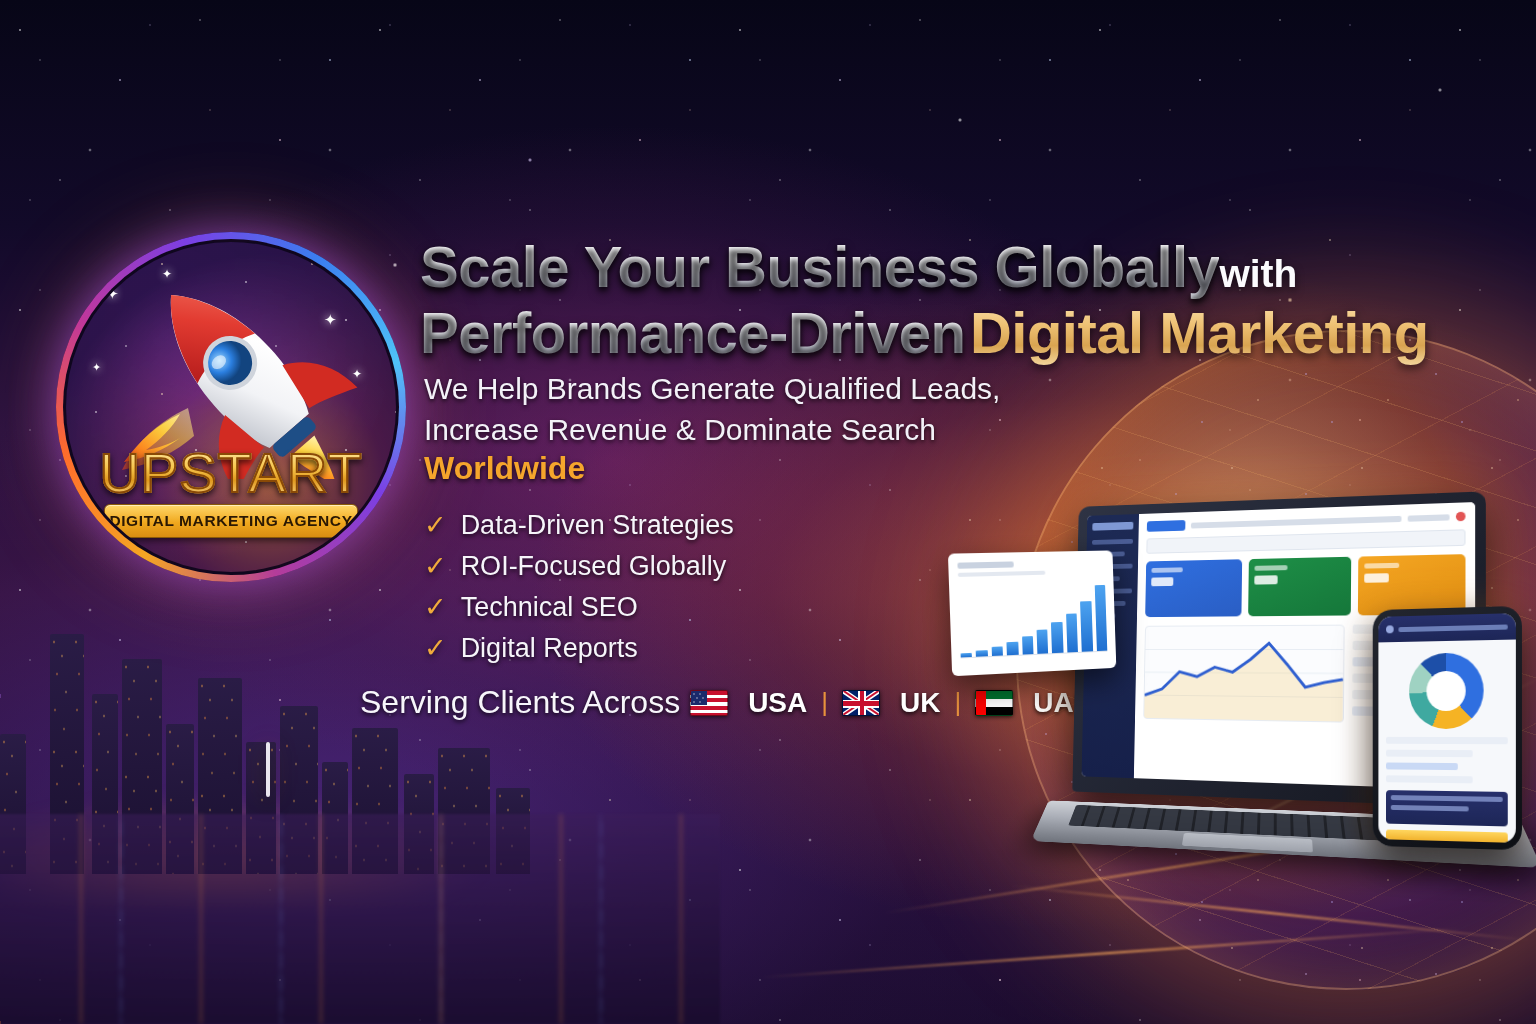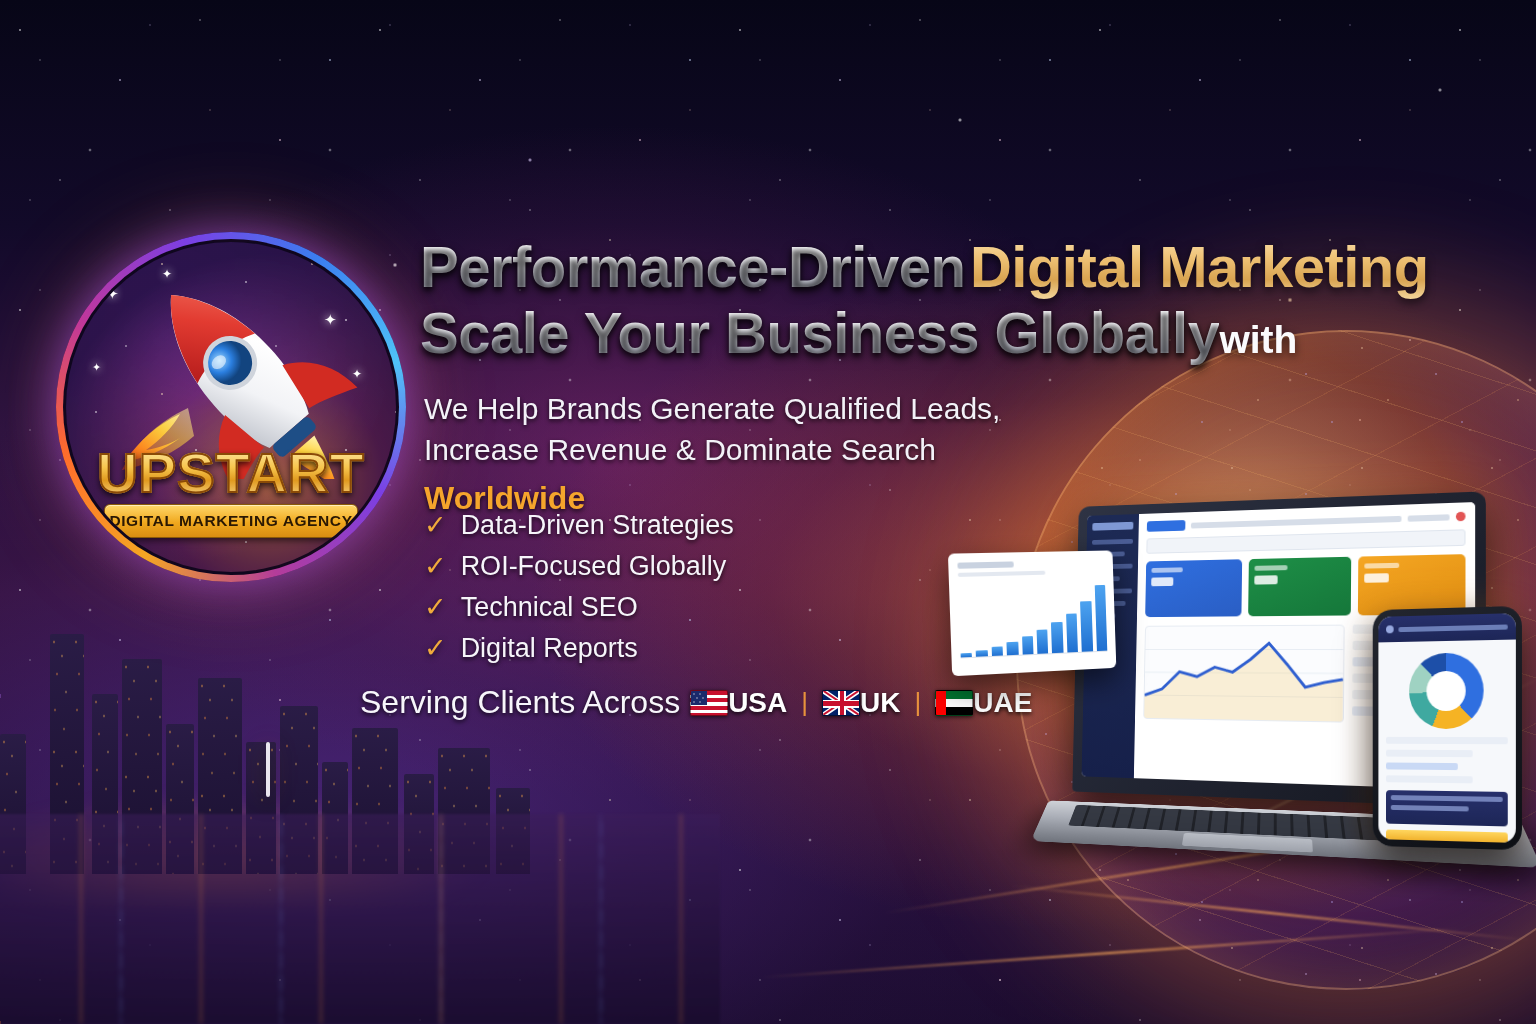--- a/index.html
+++ b/index.html
@@ -149,21 +149,21 @@
       radial-gradient(1.4px 1.4px at 30px 40px,#fff,transparent),
       radial-gradient(1.4px 1.4px at 96px 22px,#ffe6c0,transparent),
       radial-gradient(1.2px 1.2px at 60px 104px,#fff,transparent),
       radial-gradient(1.6px 1.6px at 130px 78px,#fff,transparent);
     background-size:150px 130px; opacity:.9;
   }
   .logo-star { position:absolute; color:#fff; font-size:15px; line-height:1; text-shadow:0 0 8px #fff; }
   .rocket { position:absolute; left:52px; top:22px; width:240px; height:215px; }
   .logo-word {
     position:absolute; left:0; right:0; top:198px; text-align:center;
-    font-size:56px; font-weight:bold; letter-spacing:1px;
+    font-size:56px; font-weight:normal; letter-spacing:1px;
     background:linear-gradient(180deg,#fff3c4 0%,#f7c64e 42%,#e09a1f 62%,#ffe9a8 100%);
     -webkit-background-clip:text; background-clip:text; color:transparent;
     -webkit-text-stroke:2px #8a4a06;
     filter:drop-shadow(0 3px 3px rgba(0,0,0,.7));
   }
   .logo-ribbon {
     position:absolute; left:38px; right:38px; top:262px; height:34px; border-radius:6px;
     background:linear-gradient(180deg,#ffd86b 0%,#f0a81e 55%,#d98d12 100%);
     border:1px solid #8a5a08;
     box-shadow:0 3px 6px rgba(0,0,0,.55), inset 0 1px 0 rgba(255,255,255,.55);
@@ -184,35 +184,35 @@
   }
   .h-with { font-size:39px; font-weight:bold; color:#fbfbfd; filter:drop-shadow(0 3px 4px rgba(0,0,0,.65)); }
   .h-gold {
     font-size:58px; font-weight:bold; letter-spacing:-.5px;
     background:linear-gradient(180deg,#fbe3ae 0%,#eec174 38%,#d9a451 70%,#f3d59a 100%);
     -webkit-background-clip:text; background-clip:text; color:transparent;
     filter:drop-shadow(0 3px 5px rgba(0,0,0,.7));
   }
 
   
-  .sub { position:absolute; left:424px; top:388px; width:640px; }
+  .sub { position:absolute; left:424px; top:368px; width:640px; }
   .sub-line { font-size:30px; color:#f3f2f8; line-height:1.37; white-space:nowrap;
               text-shadow:0 2px 4px rgba(0,0,0,.75); }
-  .sub-accent { font-size:32px; font-weight:bold; color:#f5a52c; text-shadow:0 2px 5px rgba(0,0,0,.8); margin-top:10px; }
+  .sub-accent { font-size:32px; font-weight:bold; color:#f5a52c; text-shadow:0 2px 5px rgba(0,0,0,.8); margin-top:0; }
 
   
   .features { position:absolute; left:424px; top:505px; }
   .feat { display:flex; align-items:center; gap:14px; height:41px; }
   .feat-check { font-size:27px; color:#f0ab3b; line-height:1; filter:drop-shadow(0 2px 3px rgba(0,0,0,.7)); }
   .feat-label { font-size:27px; color:#f6f5fa; text-shadow:0 2px 4px rgba(0,0,0,.8); white-space:nowrap; }
 
   
   .serving { position:absolute; left:360px; top:684px; display:flex; align-items:center; gap:10px; }
   .serving-text { font-size:32px; color:#f7f6fb; text-shadow:0 2px 4px rgba(0,0,0,.8); white-space:nowrap; }
-  .country { display:flex; align-items:center; gap:0;justify-content:center; }
+  .country { display:flex; align-items:center; gap:20px;justify-content:center; }
   .country-name { font-size:28px; font-weight:bold; color:#fff; text-shadow:0 2px 4px rgba(0,0,0,.85); }
   .sep { font-size:26px; color:#e8923c; margin:0 4px; }
   .flag { width:38px; height:26px; border-radius:2px; position:relative; overflow:hidden;
           box-shadow:0 1px 4px rgba(0,0,0,.7); border:1px solid rgba(0,0,0,.45); flex:none; }
   .flag-usa { background:repeating-linear-gradient(180deg,#c8102e 0 3.7px,#fff 3.7px 7.4px); }
   .flag-usa .canton { position:absolute; left:0; top:0; width:16px; height:14px; background:#1b2a6b; }
   .flag-usa .canton::after{ content:""; position:absolute; inset:0;
     background-image:radial-gradient(1px 1px at 3px 3px,#fff,transparent),
                      radial-gradient(1px 1px at 9px 3px,#fff,transparent),
                      radial-gradient(1px 1px at 6px 7px,#fff,transparent),
@@ -426,25 +426,25 @@
 
       <div class="logo-word">UPSTART</div>
       <div class="logo-ribbon">
         <span>DIGITAL MARKETING AGENCY</span>
       </div>
     </div>
   </div>
 
   <div class="headline">
     <div class="h-line">
+      <span class="h-main">Scale Your Business Globally</span><span class="h-with">with</span>
+    </div>
+    <div class="h-line">
       <span class="h-main">Performance-Driven</span>
       <span class="h-gold">Digital Marketing</span>
-    </div>
-    <div class="h-line">
-      <span class="h-main">Scale Your Business Globally</span><span class="h-with">with</span>
     </div>
   </div>
 
   <div class="sub">
     <div class="sub-line">We Help Brands Generate Qualified Leads,</div>
     <div class="sub-line">Increase Revenue &amp; Dominate Search</div>
     <div class="sub-accent">Worldwide</div>
   </div>
 
   <div class="features">

